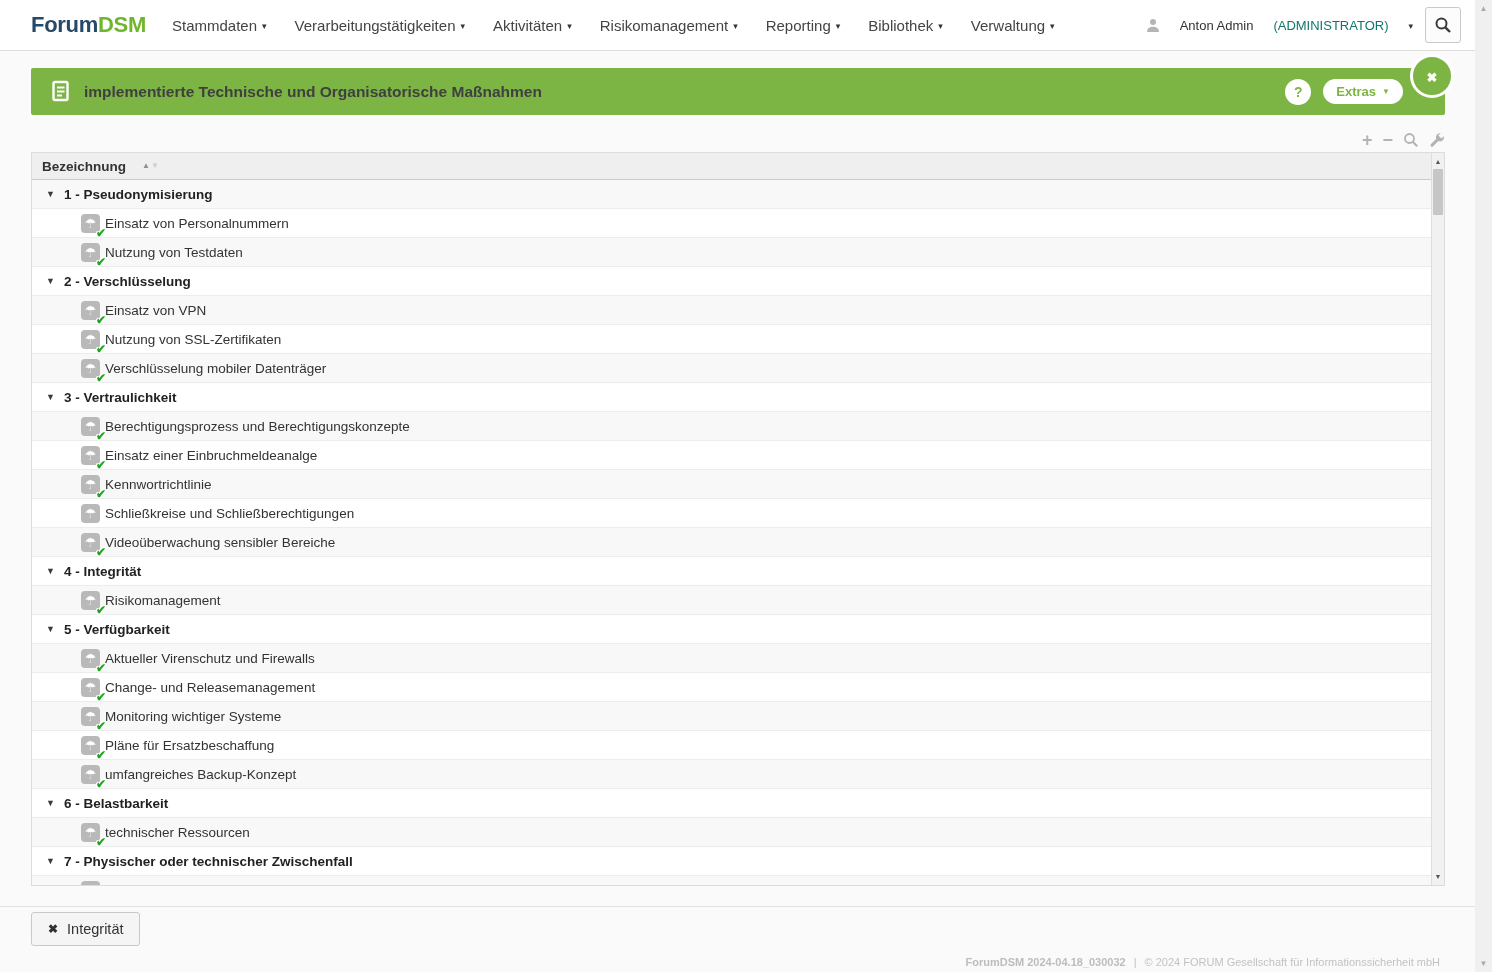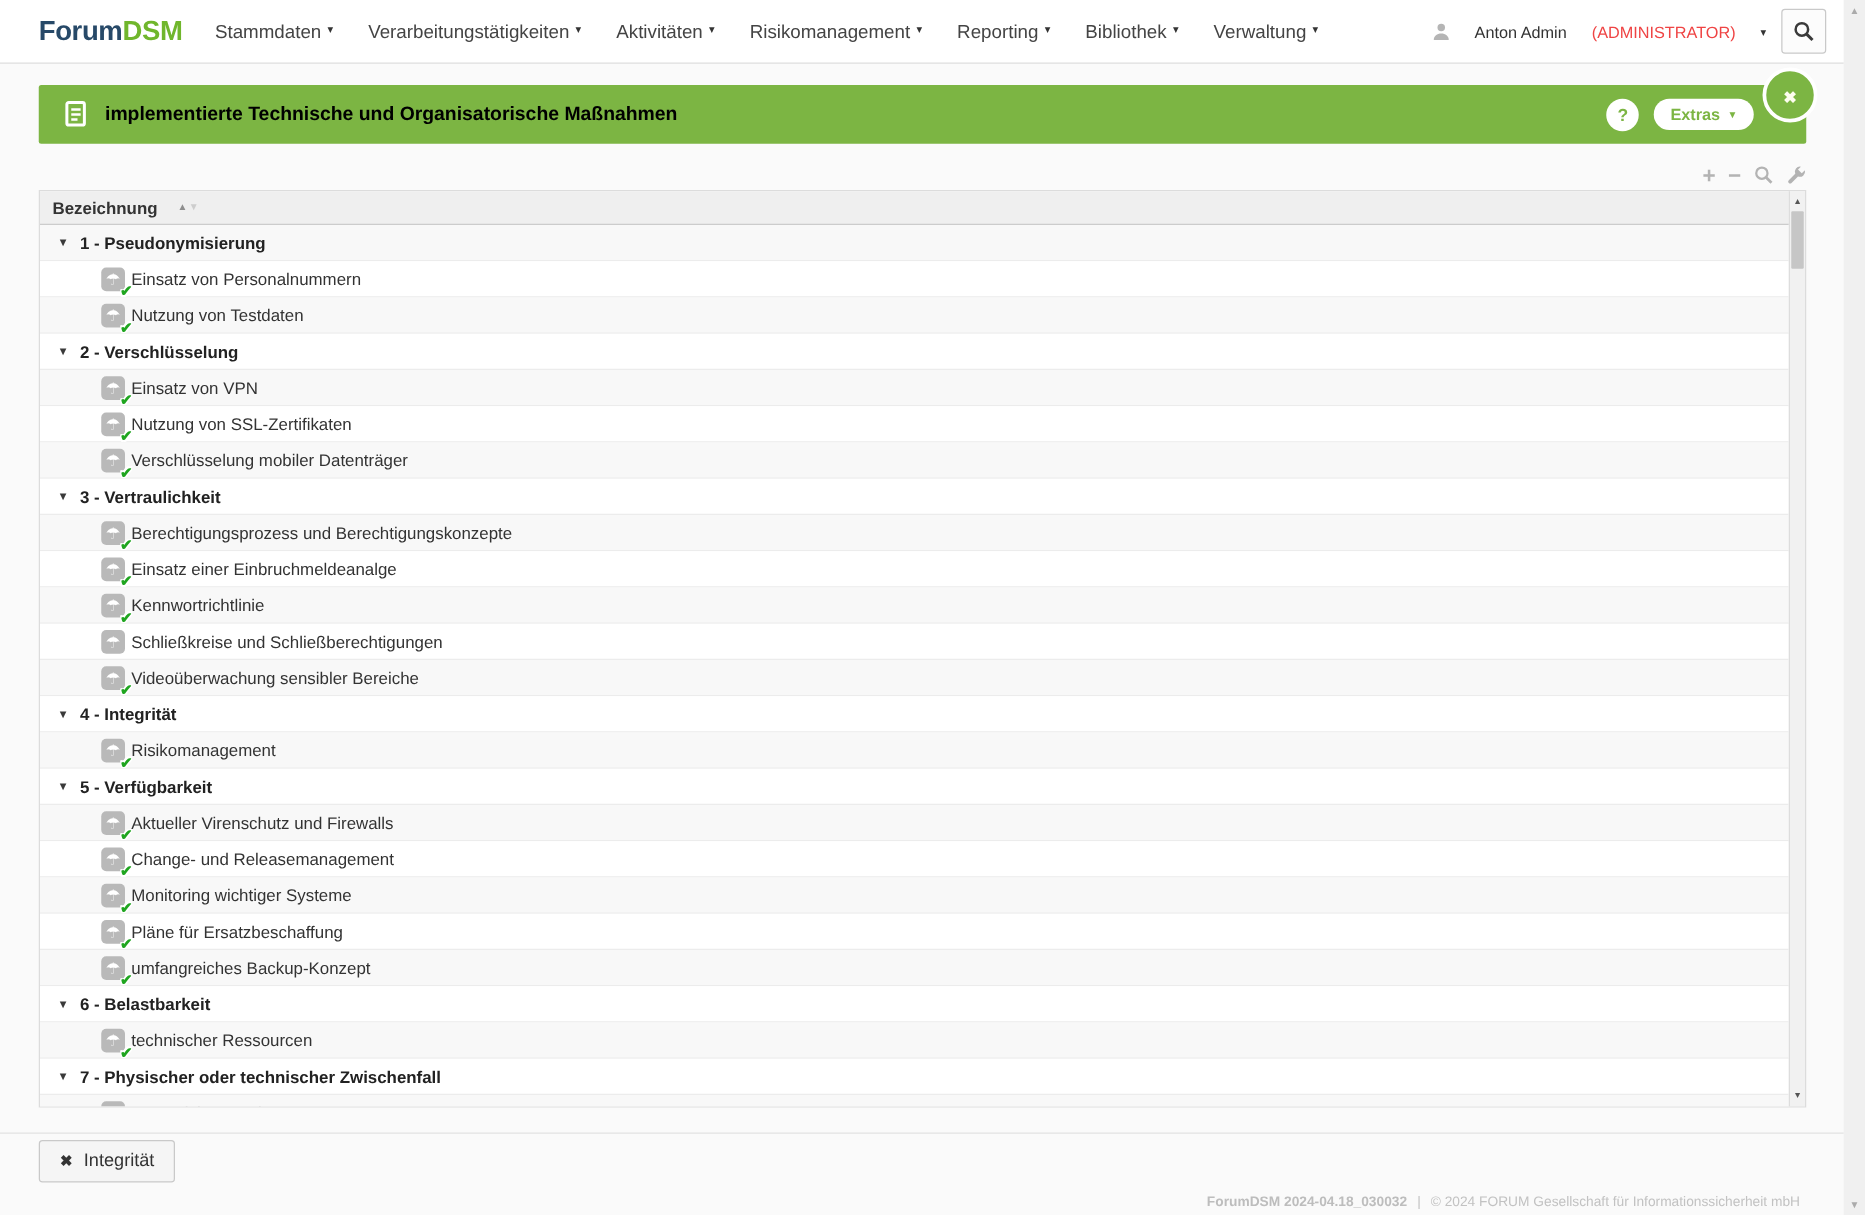--- a/index.html
+++ b/index.html
@@ -15,31 +15,31 @@
   .page-scrollbar .arr { position:absolute; left:0; width:17px; text-align:center; font-size:8px; color:#ababab; }
   .page-scrollbar .up { top:4px; }
   .page-scrollbar .dn { bottom:4px; }
 
   
   .navbar { position:absolute; top:0; left:0; width:1475px; height:51px; background:#fff; border-bottom:1px solid #ddd; display:flex; align-items:center; z-index:10; }
   .logo { margin-left:31px; font-size:22px; font-weight:bold; letter-spacing:-0.3px; cursor:pointer; white-space:nowrap; }
   .logo .p1 { color:#274968; }
   .logo .p2 { color:#70b62c; }
   .nav-items { display:flex; margin-left:26px; gap:28px; }
-  .nav-item { font-size:15px; color:#444; display:flex; align-items:flex-start; gap:5px; cursor:pointer; white-space:nowrap; }
+  .nav-item { font-size:15px; color:#444; display:flex; align-items:center; gap:5px; cursor:pointer; white-space:nowrap; }
   .caret { font-size:9px; color:#333; line-height:1; margin-top:2px; }
   .nav-right { margin-left:auto; display:flex; align-items:center; gap:12px; margin-right:14px; }
   .user-chip { display:flex; align-items:center; gap:20px; font-size:13px; color:#333; cursor:pointer; white-space:nowrap; }
-  .user-role { color:#ef4444; }
+  .user-role { color:#0f766e; }
   .search-btn { width:36px; height:36px; border:1px solid #c9c9c9; border-radius:3px; background:#fcfcfc; display:flex; align-items:center; justify-content:center; cursor:pointer; }
 
   
   .panel { position:absolute; top:68px; left:31px; width:1414px; height:47px; background:#7cb543; border-radius:2px; display:flex; align-items:center; z-index:5; }
   .panel .doc-icon { margin-left:20px; display:flex; }
-  .panel .title { margin-left:13px; font-size:15.5px; font-weight:bold; color:#000000; }
+  .panel .title { margin-left:13px; font-size:15.5px; font-weight:bold; color:#404040; }
   .panel .spacer { flex:1; }
   .help-circle { width:26px; height:26px; border-radius:50%; background:#fff; color:#7cb543; font-weight:bold; font-size:14px; display:flex; align-items:center; justify-content:center; cursor:pointer; flex:none; }
   .extras-btn { margin-left:12px; margin-right:42px; height:25px; border-radius:13px; background:#fff; color:#7cb543; font-weight:bold; font-size:13px; padding:0 13px; display:flex; align-items:center; gap:6px; cursor:pointer; flex:none; }
   .extras-caret { font-size:8px; line-height:1; margin-top:1px; }
   .corner-close { position:absolute; top:-14px; right:-9px; width:44px; height:44px; border-radius:50%; background:#7cb543; border:3px solid #fff; display:flex; align-items:center; justify-content:center; cursor:pointer; z-index:6; }
   .corner-close .x { color:#fdfdef; font-size:13px; font-weight:bold; transform:translate(0,1px); }
 
   
   .table-toolbar { position:absolute; top:130px; left:31px; width:1414px; height:20px; display:flex; justify-content:flex-end; align-items:center; gap:10px; }
   .tool { color:#b3b3b3; cursor:pointer; display:flex; align-items:center; }

